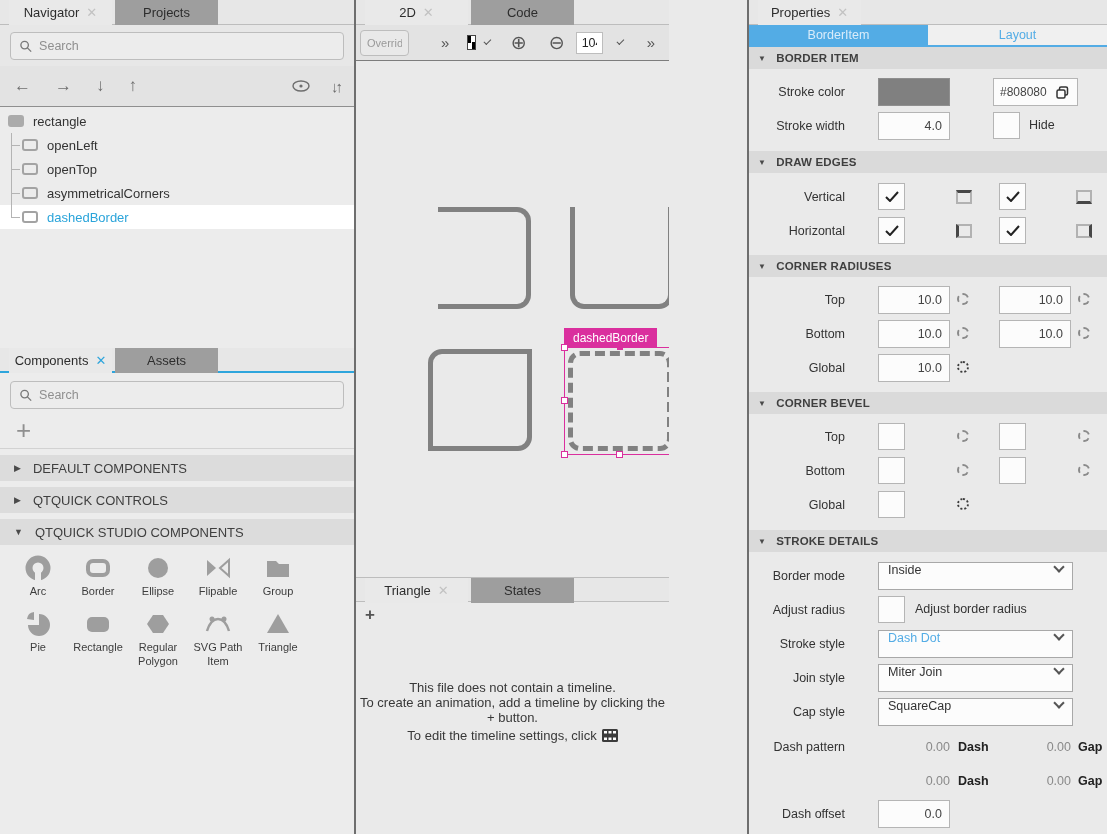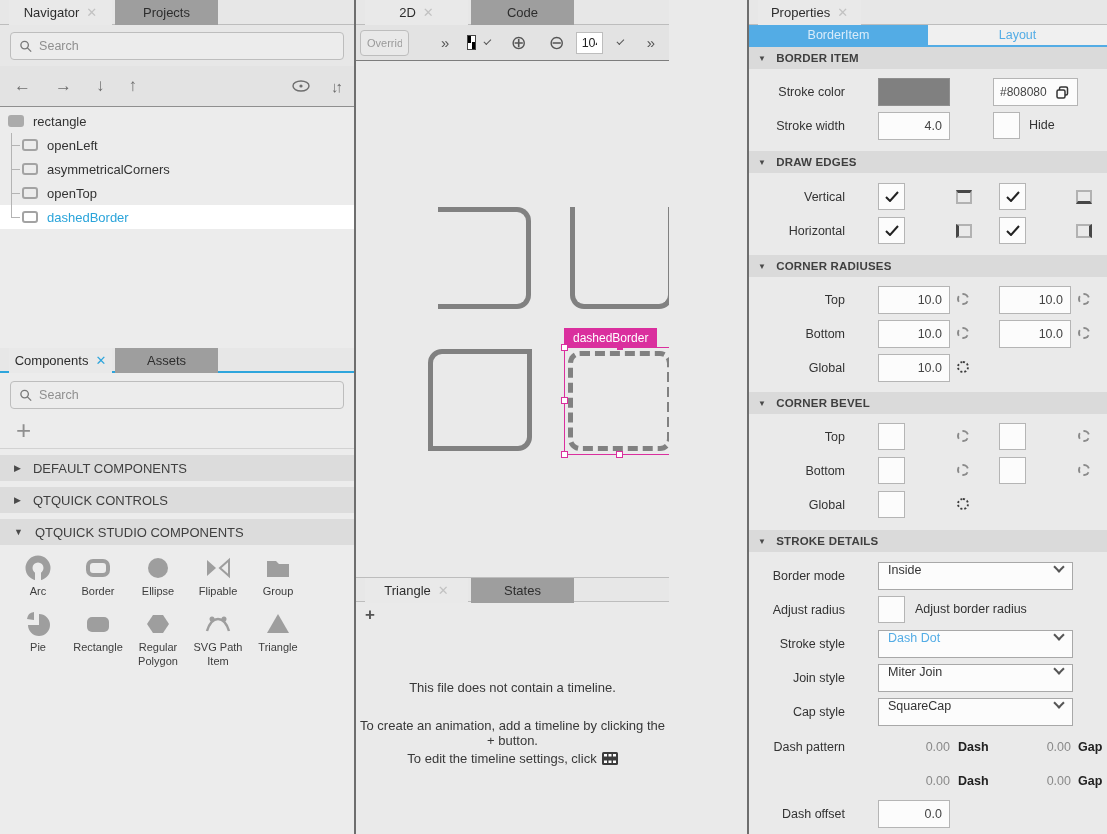--- a/index.html
+++ b/index.html
@@ -66,21 +66,21 @@
   #sh-asym      { left:72px;  top:288px; width:104px; height:102px; border-radius:14px 0 14px 0; }
   #sh-dashed    { left:212px; top:290px; width:104px; height:100px; border:5px dashed #818181; border-radius:12px; }
   #selbox { position:absolute; left:208px; top:286px; width:112px; height:108px; border:1px solid #da2f9e; }
   .hnd { position:absolute; width:7px; height:7px; background:#fff; border:1px solid #da2f9e; }
   .hnd.fill { background:#da2f9e; width:6px; height:6px; }
   #sel-label { position:absolute; left:208px; top:267px; height:20px; background:#da2f9e; color:#fff; font-size:12px; display:flex; align-items:center; padding:0 9px; }
   #tl-tabbar { border-top:1px solid #bdbdbd; }
   #tl-content { position:relative; height:231px; }
   #tl-plus { position:absolute; left:9px; top:3px; font-size:17px; font-weight:700; color:#555; }
   #tl-msg { position:absolute; top:78px; width:100%; text-align:center; font-size:13px; color:#383838; }
-  #tl-msg .l2 { margin-top:23px; }
+  #tl-msg .l2 { }
   #tl-msg .l3 { margin-top:3px; display:flex; justify-content:center; align-items:center; gap:5px; }
 
   
   #right { left:749px; width:358px; background:#eaeaea; }
   #subtabs { display:flex; height:22px; border-bottom:2px solid #53ace5; }
   .subtab { width:50%; display:flex; align-items:center; justify-content:center; font-size:12.5px; }
   .subtab.active { background:#53ace5; color:#d9ecfa; }
   .subtab.inactive { background:#f0f0f0; color:#53ace5; }
   .phead { height:22px; background:#dadada; display:flex; align-items:center; gap:10px; padding-left:9px; font-size:11.5px; font-weight:700; color:#3f3f3f; letter-spacing:.2px; }
   .phead .tri { font-size:8px; }
@@ -153,26 +153,26 @@
       <span class="lbl">rectangle</span>
     </div>
     <div class="trow">
       <span class="conn"></span>
       <span class="titem-icon"></span>
       <span class="lbl">openLeft</span>
     </div>
     <div class="trow">
       <span class="conn"></span>
       <span class="titem-icon"></span>
-      <span class="lbl">asymmetricalCorners</span>
+      <span class="lbl">openTop</span>
     </div>
     <div class="trow">
       <span class="conn"></span>
       <span class="titem-icon"></span>
-      <span class="lbl">openTop</span>
+      <span class="lbl">asymmetricalCorners</span>
     </div>
     <div class="trow sel">
       <span class="conn last"></span>
       <span class="titem-icon"></span>
       <span class="lbl">dashedBorder</span>
     </div>
   </div>
 
   <div class="tabbar" id="comp-tabbar">
     <div class="tab active">

